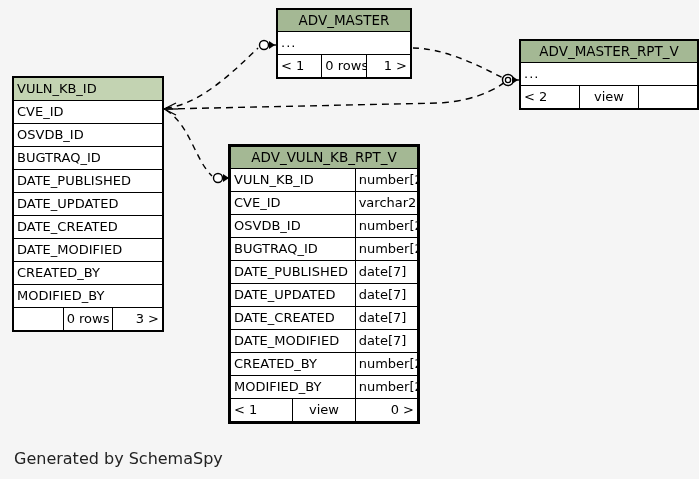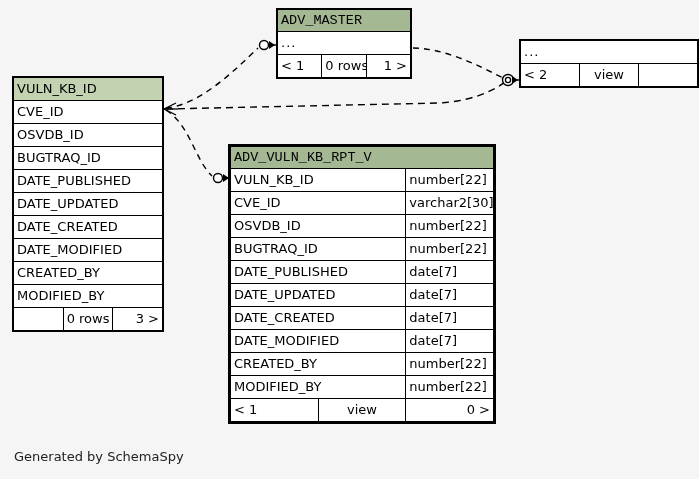--- a/index.html
+++ b/index.html
@@ -52,50 +52,50 @@
     color: #000000;
     height: 22px;
     line-height: 22px;
     white-space: nowrap;
     overflow: hidden;
     background: #ffffff;
     text-align: left;
   }
   .entity th.title {
     background: #a4b894;
+    text-align: center;
     font-size: 13.5px;
     height: 21px;
     line-height: 21px;
     border-bottom: 1px solid #000000;
-    font-family: Liberation Mono, monospace;
   }
   td.pk {
     background: #c3d3b2 !important;
   }
   td.typecell {
     text-align: left;
   }
   td.foot-left  { text-align: left; }
   td.foot-mid   { text-align: center; }
   td.foot-right { text-align: right; }
   td.foot-empty { text-align: left; }
   .dots { letter-spacing: 1px; }
 
   
   #ent-adv-vuln-kb        { left: 12px;  top: 76px;  width: 152px; }
   #ent-adv-master         { left: 276px; top: 8px;   width: 136px; }
   #ent-adv-master-rpt-v   { left: 519px; top: 39px;  width: 180px; }
-  #ent-adv-vuln-kb-rpt-v  { left: 228px; top: 144px; width: 268px; }
+  #ent-adv-vuln-kb-rpt-v  { left: 228px; top: 144px; width: 192px; }
 
   
   #footer-note {
     position: absolute;
     left: 14px;
     top: 449px;
-    font-size: 13px;
+    font-size: 16px;
     color: #222222;
     font-family: "DejaVu Sans", sans-serif;
   }
 </style>
 </head>
 <body>
 
 <div id="canvas">
 
   <svg class="edges" viewBox="0 0 699 479" xmlns="http://www.w3.org/2000/svg">
@@ -192,20 +192,23 @@
         <td class="foot-mid" style="width:56px">0 rows</td>
         <td class="foot-right">1 &gt;</td>
       </tr>
     </tbody>
       </table>
   </div>
 
   <div class="entity" id="ent-adv-master-rpt-v">
     <table>
       <tbody>
+          <tr>
+        <th class="title" colspan="3">ADV_MASTER_RPT_V</th>
+      </tr>
       <tr>
         <td class="dots" colspan="3">...</td>
       </tr>
       <tr>
         <td class="foot-left" style="width:60px">&lt; 2</td>
         <td class="foot-mid" style="width:60px">view</td>
         <td class="foot-right"></td>
       </tr>
     </tbody>
       </table>

